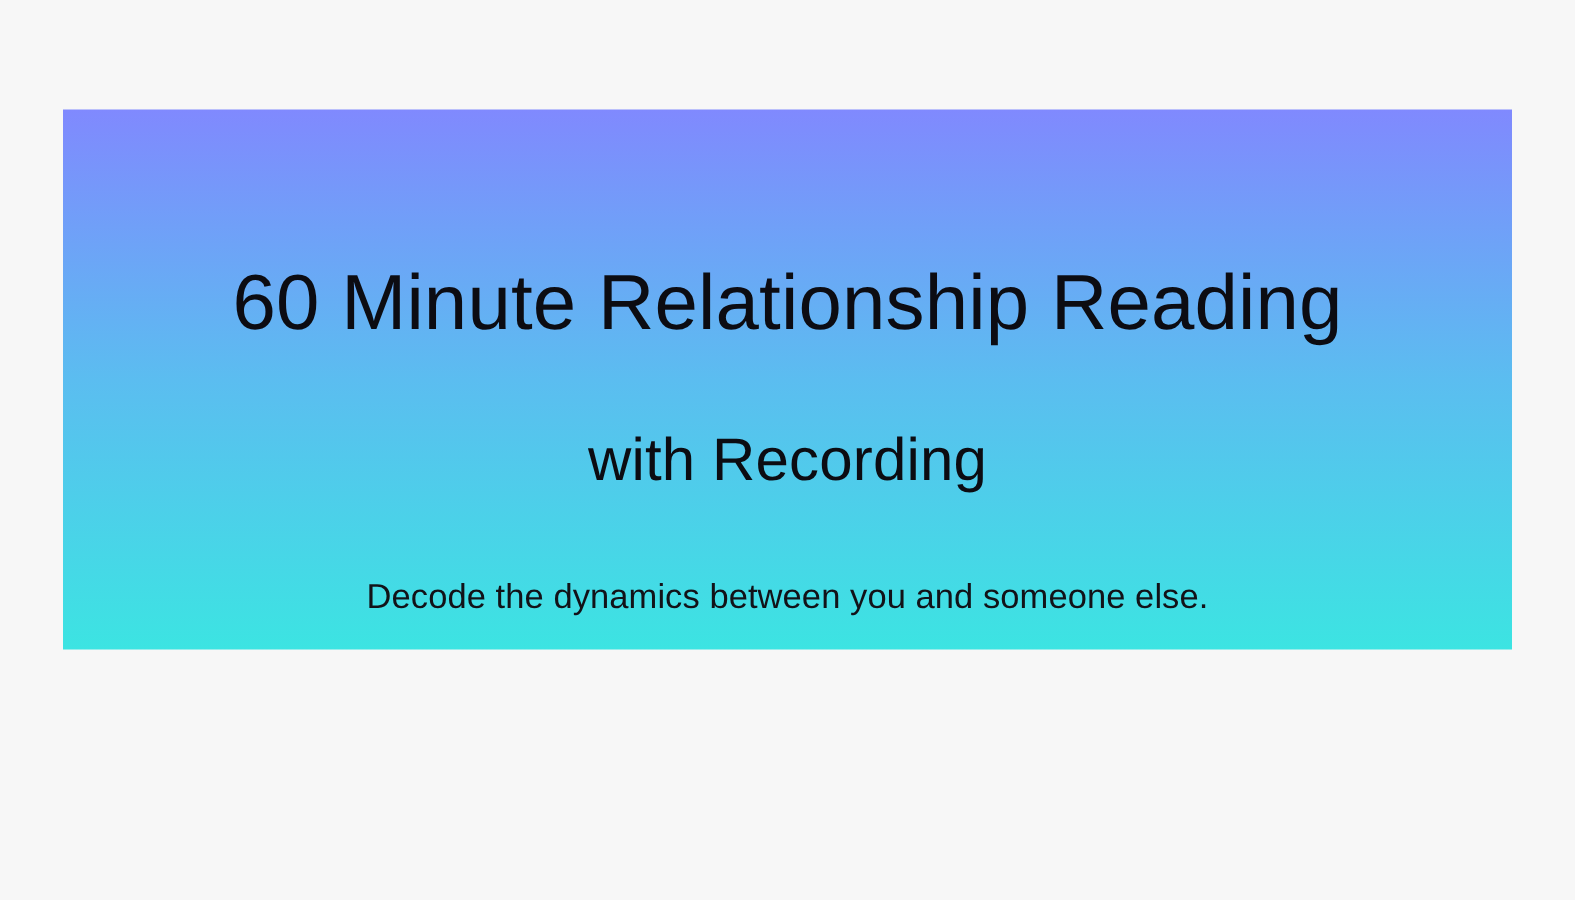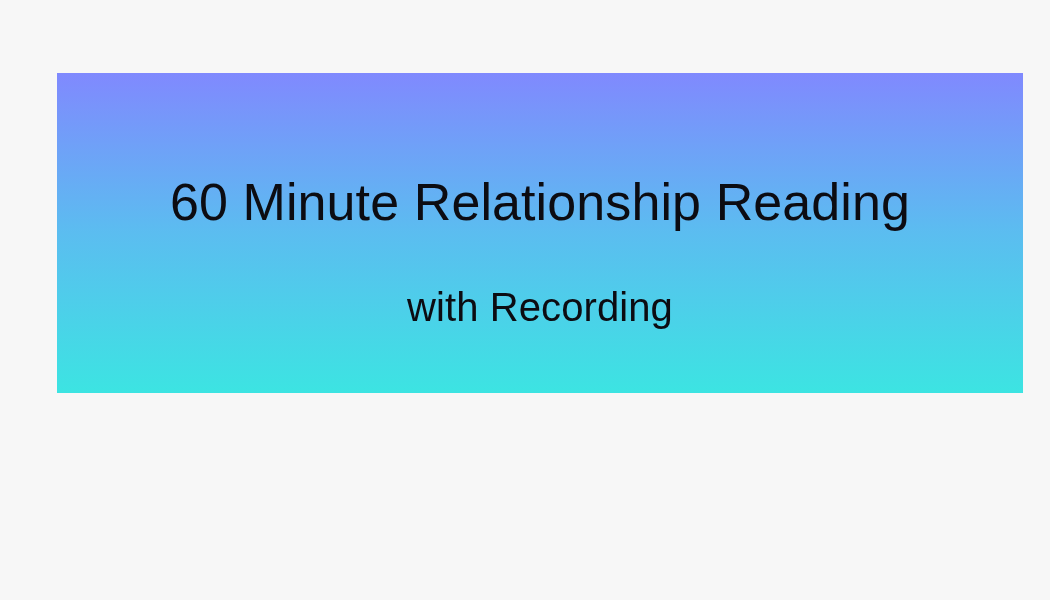--- a/index.html
+++ b/index.html
@@ -18,24 +18,24 @@
 
   #page-root {
     position: absolute;
     inset: 0;
     background: #f7f7f7;
   }
 
   
   .hero-banner {
     position: absolute;
-    left: 57px;
+    left: 42px;
     top: 73px;
     width: 966px;
-    height: 320px;
+    height: 360px;
     box-sizing: border-box;
     display: flex;
     flex-direction: column;
     align-items: center;
     justify-content: flex-start;
     overflow: hidden;
   }
 
   .hero-title-line-1 {
     margin: 0;
@@ -89,16 +89,17 @@
 <body style="background: rgb(247, 247, 247);">
 
 <div id="page-root" style="background: rgb(247, 247, 247);">
 
   <section class="hero-banner" style="background: linear-gradient(rgb(128, 137, 254) 0%, rgb(91, 189, 240) 50%, rgb(60, 228, 226) 100%);">
 
     <h1 class="hero-title-line-1" style="color: rgb(12, 12, 18);">60 Minute Relationship Reading</h1>
 
     <h2 class="hero-title-line-2" style="color: rgb(12, 12, 18);">with Recording</h2>
 
+    <p class="hero-subtitle">Decode the dynamics between you and someone else.</p>
 
   </section>
 
 </div>
 
 </body></html>

